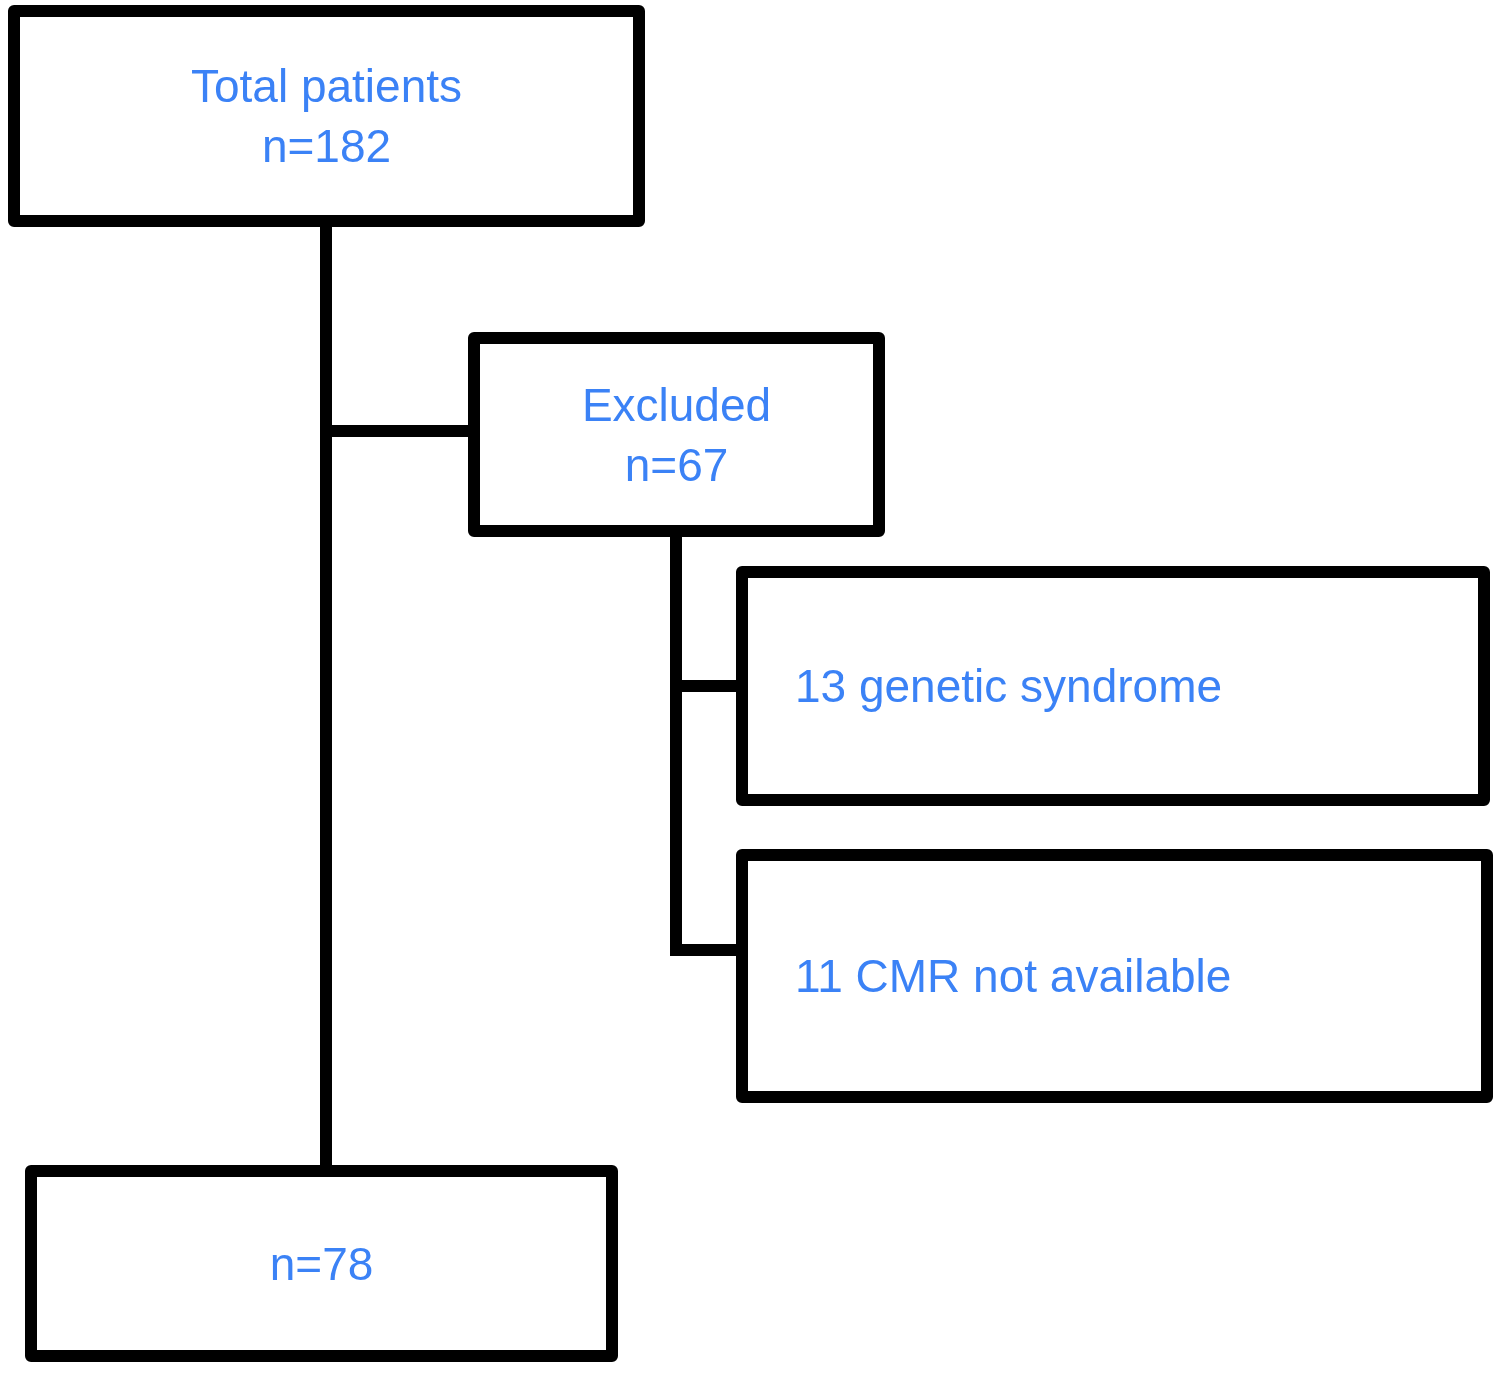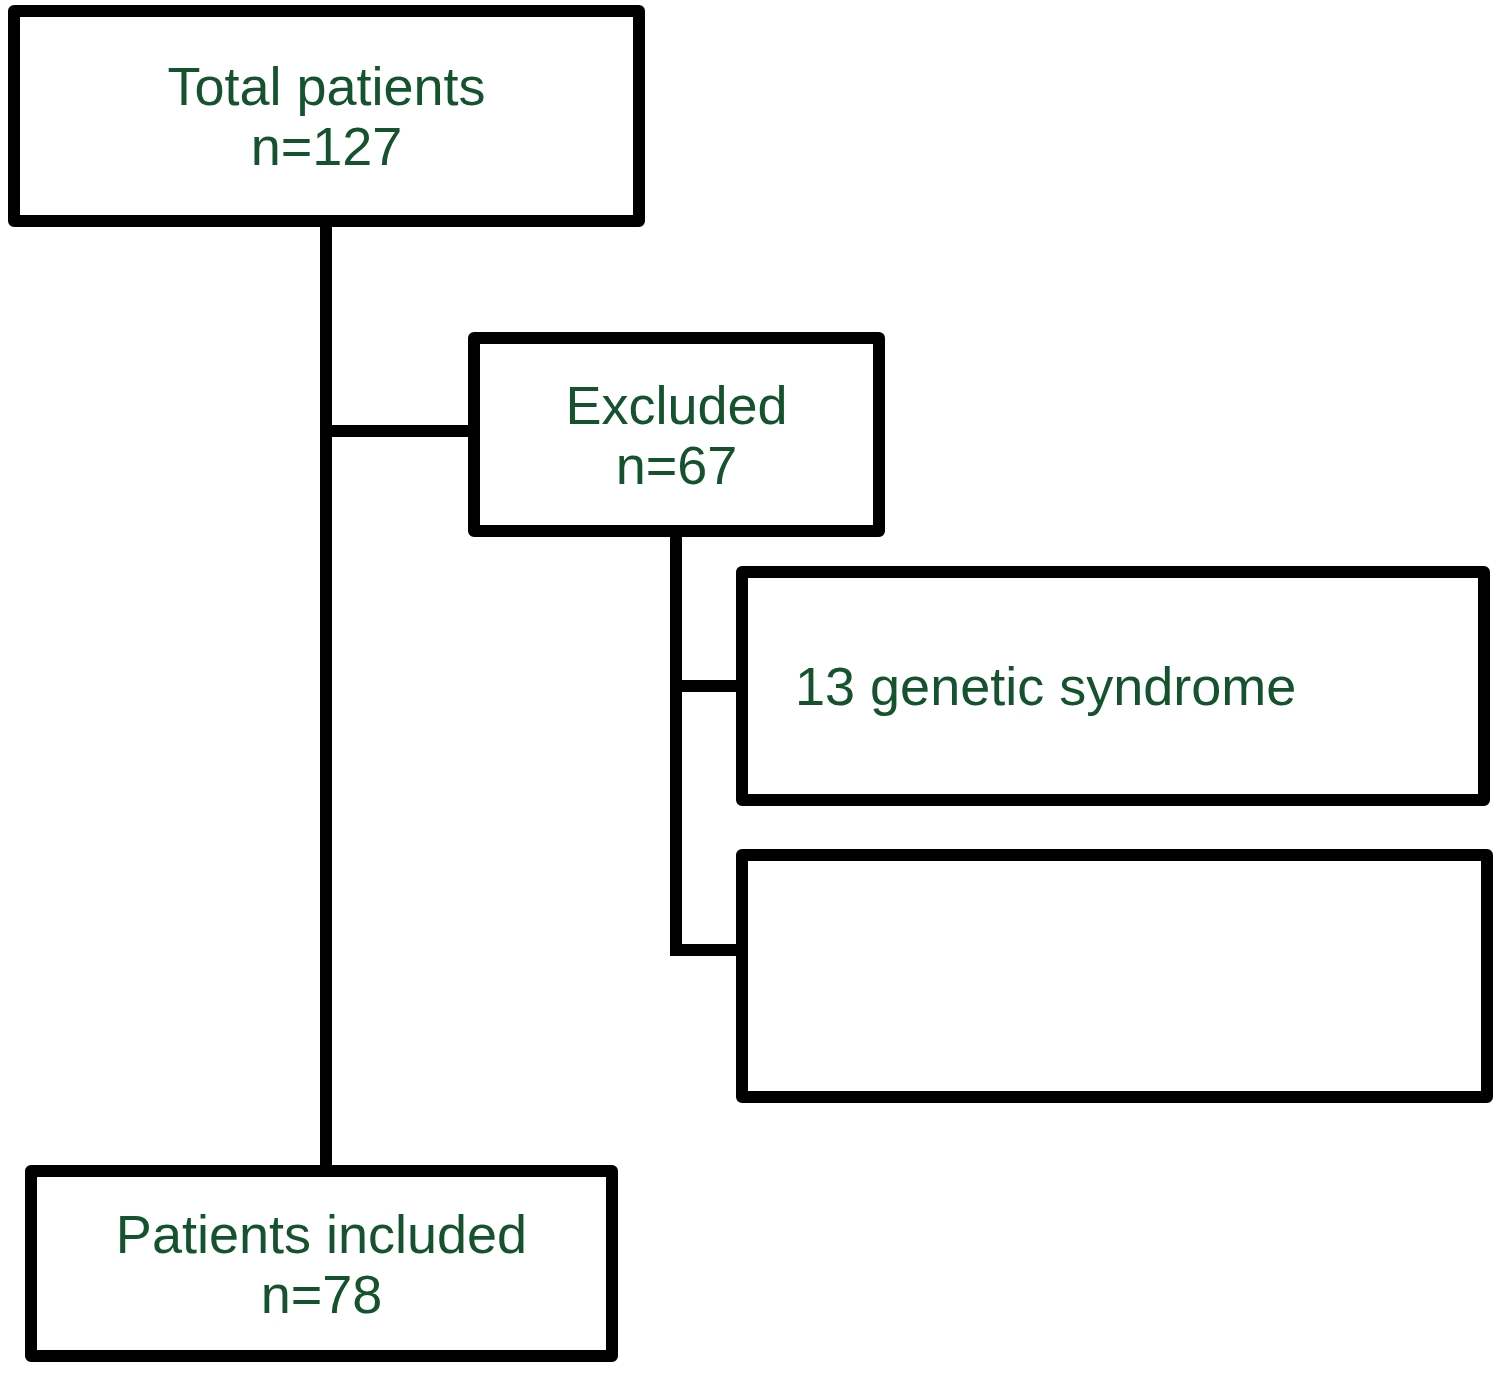--- a/index.html
+++ b/index.html
@@ -30,23 +30,23 @@
     border-radius: 6px;
     background: #ffffff;
     z-index: 2;
     display: flex;
     flex-direction: column;
     justify-content: center;
   }
   .box.centered { align-items: center; text-align: center; }
   .box.leftlist { align-items: flex-start; text-align: left; padding-left: 47px; }
   .txt {
-    font-size: 54px;
+    font-size: 46px;
     line-height: 60px;
-    color: #14532d;
+    color: #3b82f6;
     white-space: nowrap;
   }
   
   #box-total    { left: 8px;   top: 5px;    width: 637px; height: 222px; }
   #box-excluded { left: 468px; top: 332px;  width: 417px; height: 205px; }
   #box-reasons1 { left: 736px; top: 566px;  width: 754px; height: 240px; }
   #box-reasons2 { left: 736px; top: 849px;  width: 757px; height: 254px; }
   #box-included { left: 25px;  top: 1165px; width: 593px; height: 197px; }
   
   #line-main-vertical   { left: 320px; top: 220px; width: 12px;  height: 950px; }
@@ -61,33 +61,33 @@
 <div class="canvas">
 
   <div class="line" id="line-main-vertical"></div>
   <div class="line" id="line-to-excluded"></div>
   <div class="line" id="line-excluded-drop"></div>
   <div class="line" id="line-to-reasons1"></div>
   <div class="line" id="line-to-reasons2"></div>
 
   <div class="box centered" id="box-total">
     <div class="txt">Total patients</div>
-    <div class="txt">n=127</div>
+    <div class="txt">n=182</div>
   </div>
 
   <div class="box centered" id="box-excluded">
     <div class="txt">Excluded</div>
     <div class="txt">n=67</div>
   </div>
 
   <div class="box leftlist" id="box-reasons1">
     <div class="txt">13 genetic syndrome</div>
   </div>
 
   <div class="box leftlist" id="box-reasons2">
+    <div class="txt">11 CMR not available</div>
   </div>
 
   <div class="box centered" id="box-included">
-    <div class="txt">Patients included</div>
     <div class="txt">n=78</div>
   </div>
 
 </div>
 
 </body></html>

